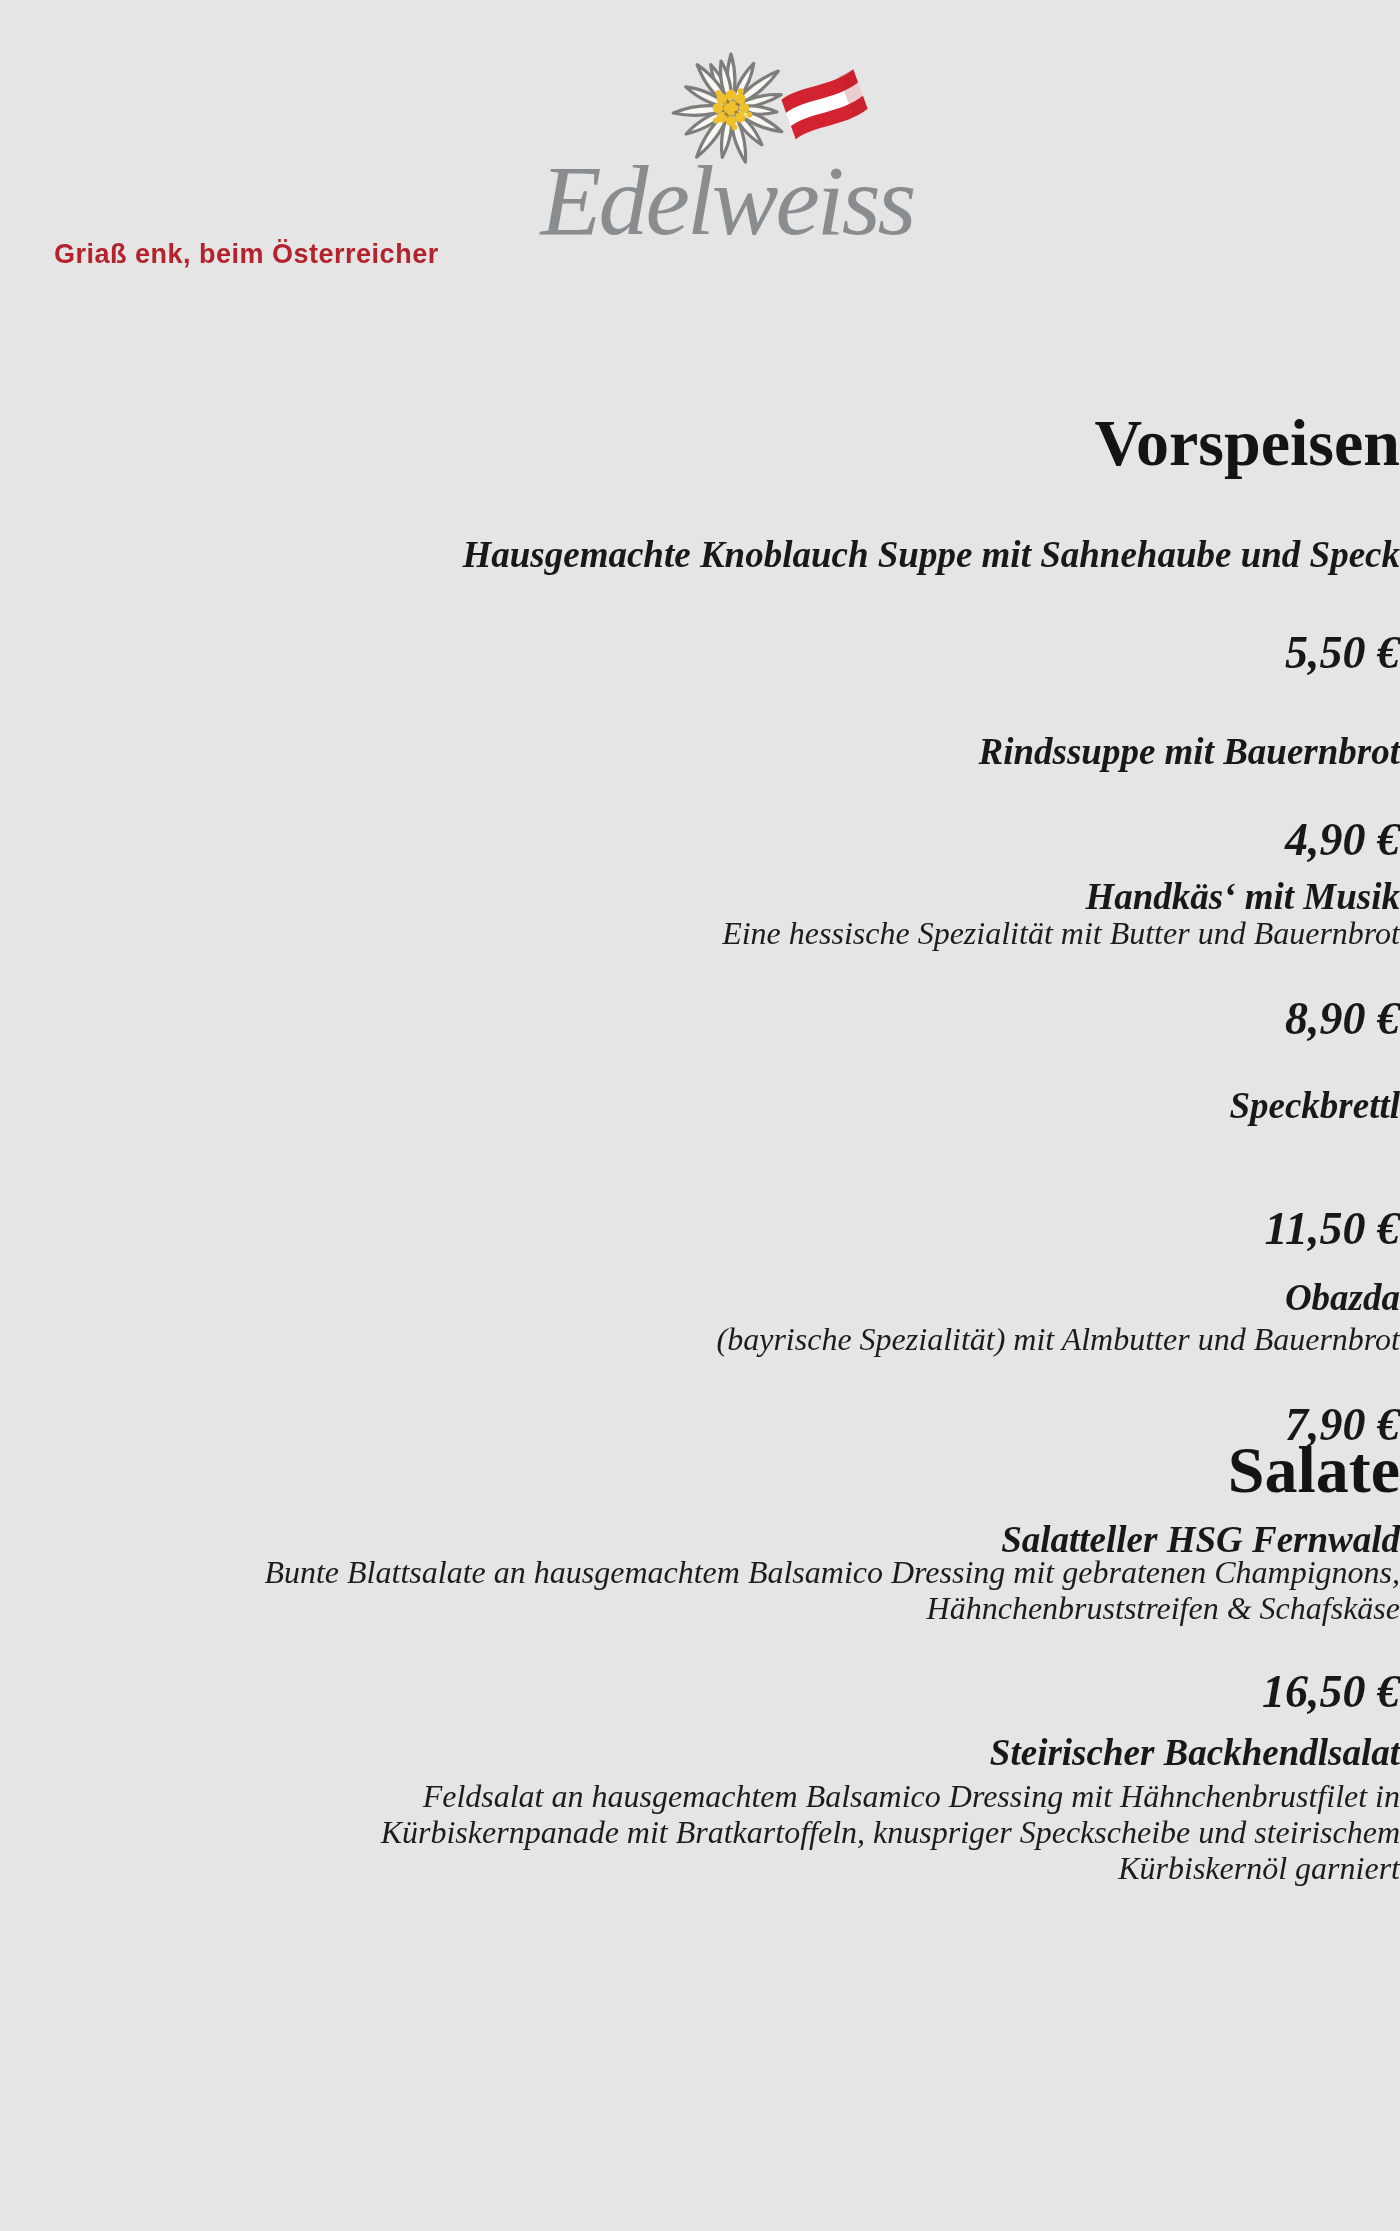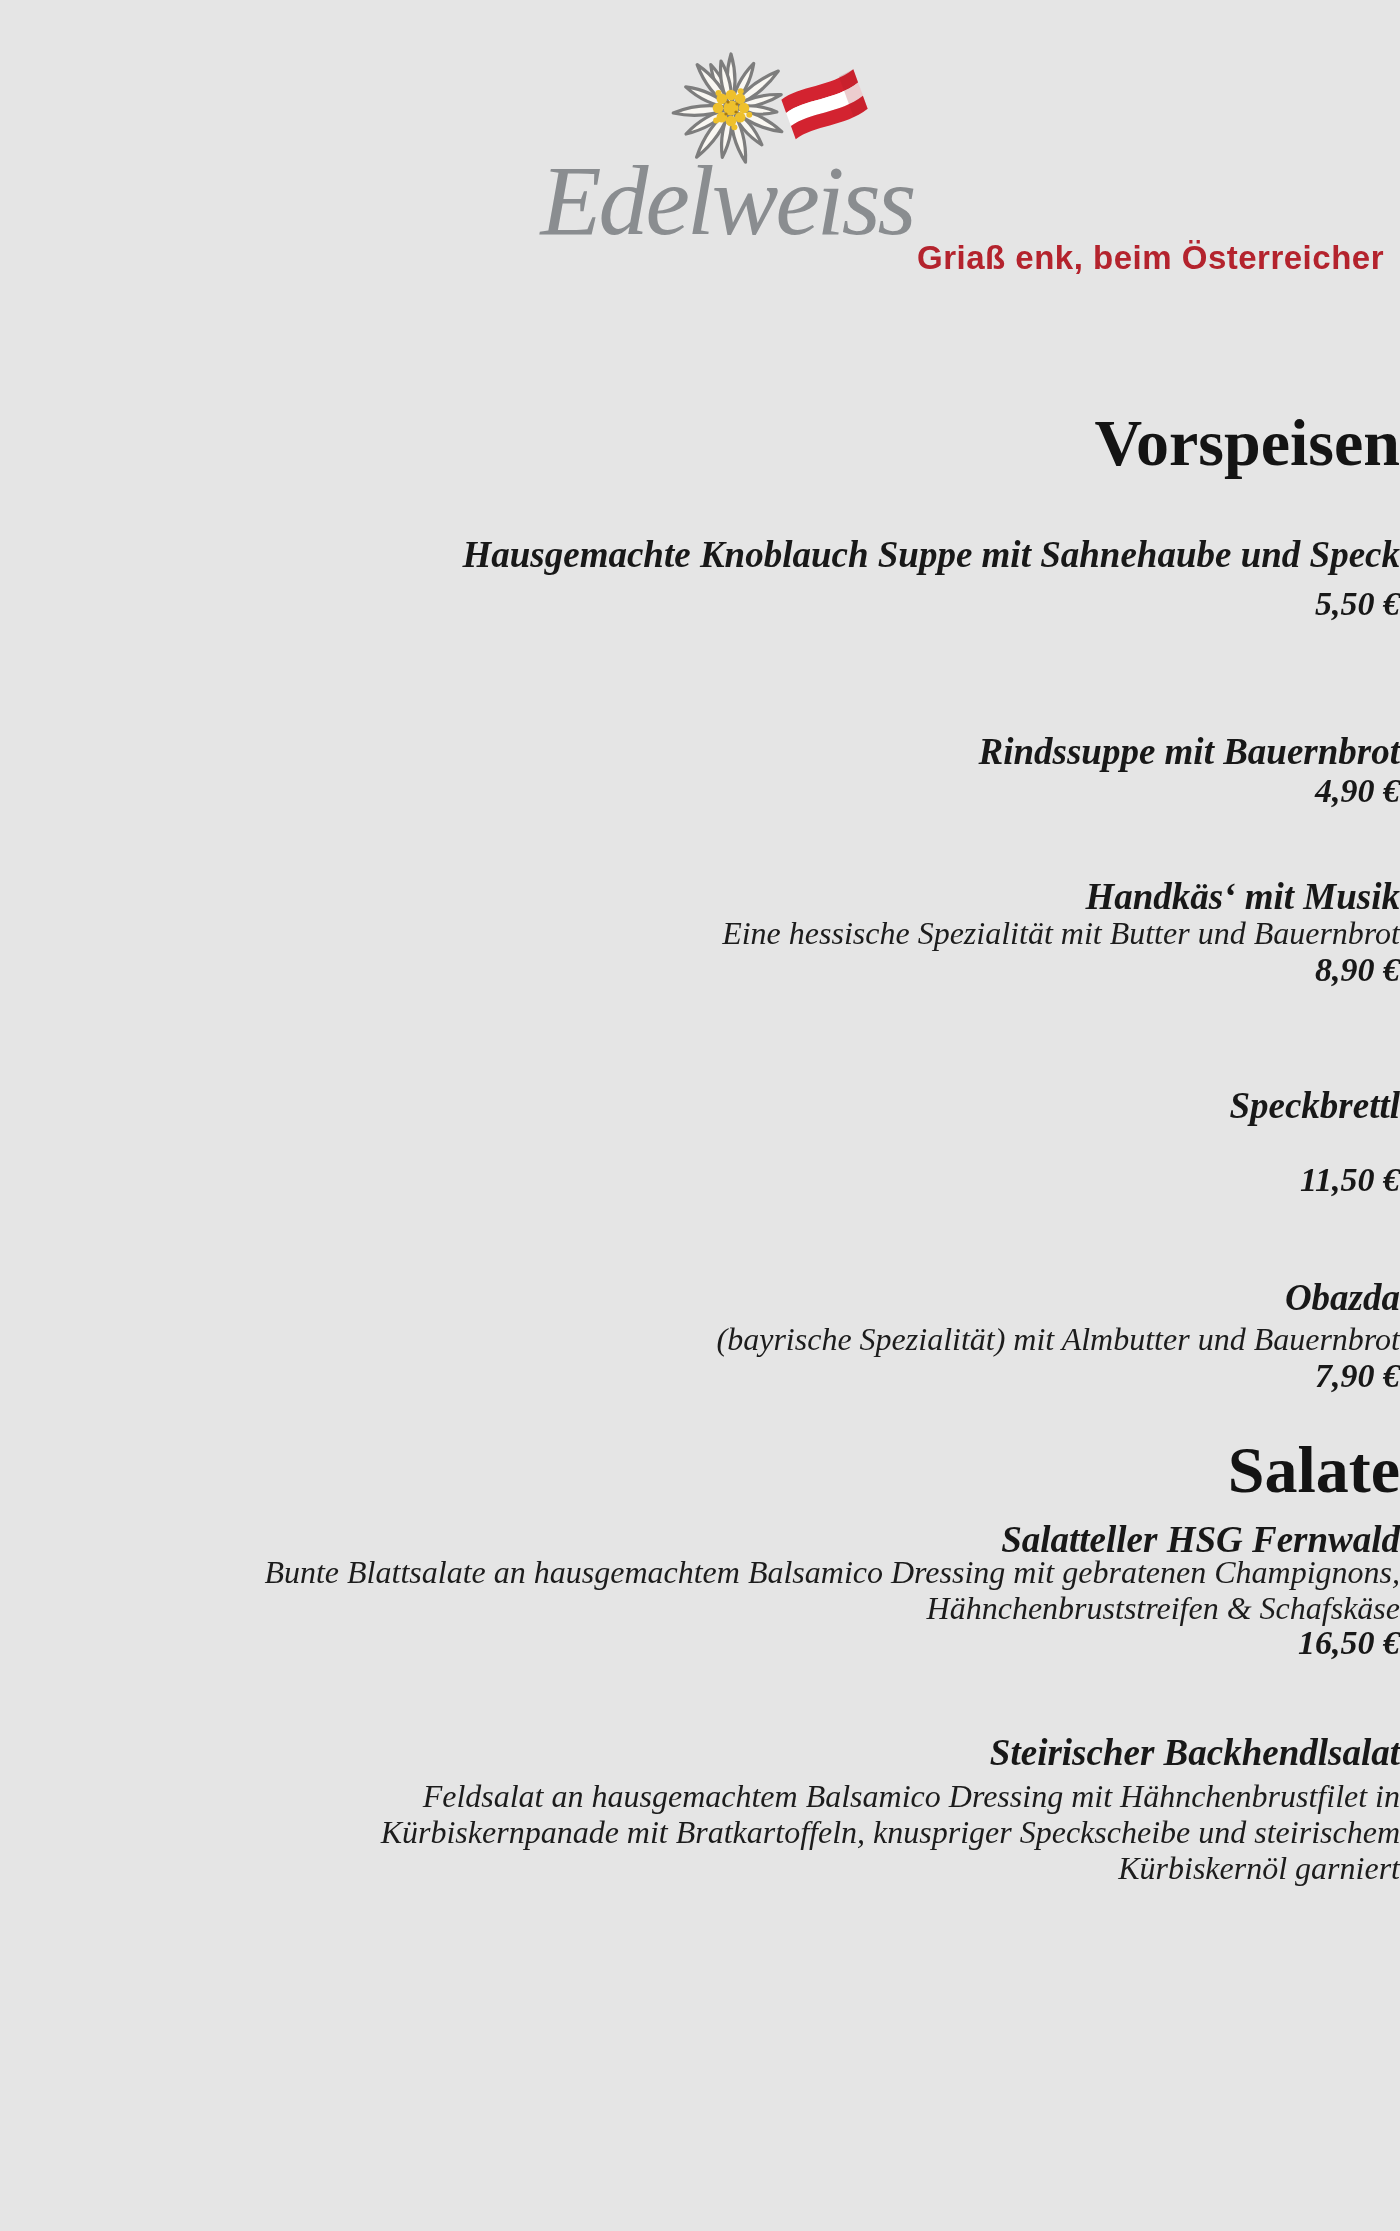--- a/index.html
+++ b/index.html
@@ -35,38 +35,39 @@
     font-style:italic;
     font-size:32px;
     line-height:36px;
     font-weight:normal;
     color:#1c1c1c;
   }
   .item-desc .desc-line{line-height:36px;}
   .item-price{
     font-weight:bold;
     font-style:italic;
-    font-size:34px;
+    font-size:46px;
+    margin-top:43px;
   }
   .logo-svg{
     position:absolute;
     left:428px;
     top:34px;
     width:600px;
     height:212px;
   }
   .tagline{
     position:absolute;
     top:239px;
     left:54px;
-    right:16px;
-    text-align:right;
+    right:2px;
+    text-align:left;
     font-family:"Liberation Sans", sans-serif;
     font-weight:bold;
-    font-size:33px;
+    font-size:27px;
     letter-spacing:0.5px;
     color:#b4232d;
     white-space:nowrap;
   }
 </style>
 </head>
 <body>
 
 <div class="page">
 

